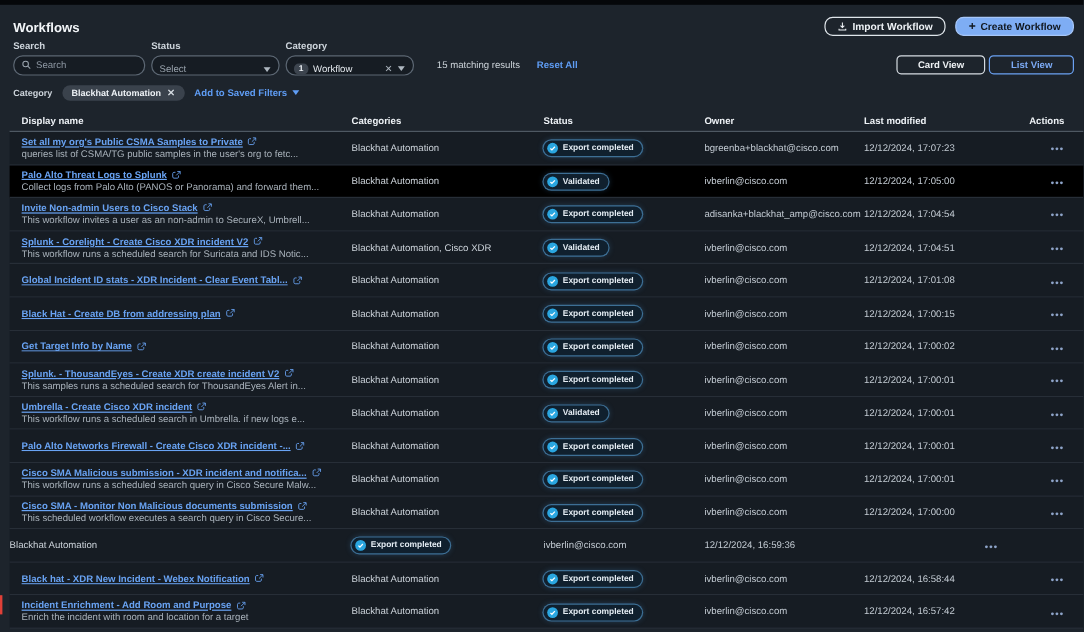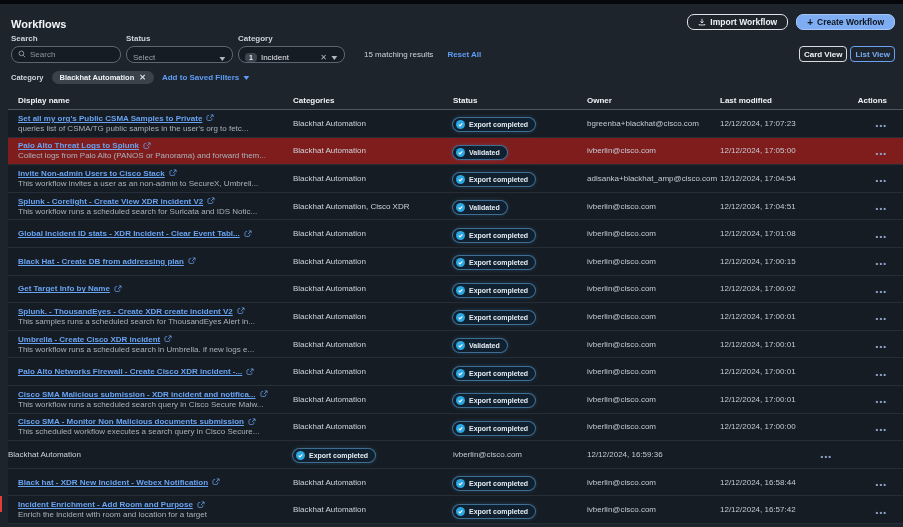--- a/index.html
+++ b/index.html
@@ -38,42 +38,42 @@
   .chev { color:#aeb7c0; font-size:7px; transform:scaleX(1.4); }
   .count-pill { background:#3c444e; color:#eef2f6; font-size:7px; font-weight:bold;
             border-radius:4px; padding:1px 4px; margin-right:4px; }
   .sel-x { color:#aeb7c0; font-size:8px; margin-right:4px; cursor:pointer; }
   .sel-left { display:flex; align-items:center; }
   .sel-right { display:flex; align-items:center; }
   .results { font-size:8px; color:#cdd4da; margin:0 0 4px 14px; white-space:nowrap; }
   .reset { font-size:8px; font-weight:bold; color:#5f9df5; margin:0 0 4px 14px; cursor:pointer; white-space:nowrap; }
   .filters .spacer { flex:1; }
   .view-toggle { display:flex; gap:3px; margin-bottom:1px; }
-  .vbtn { height:16px; display:inline-flex; align-items:center; padding:0 4px; font-size:8px;
+  .vbtn { height:16px; display:inline-flex; align-items:center; padding:0 17px; font-size:8px;
           font-weight:bold; border-radius:4px; cursor:pointer; }
   .vbtn.card { border:1px solid #d6dce2; color:#eef1f4; background:transparent; }
   .vbtn.list { border:1px solid #6ba1f2; color:#7cabf6; background:transparent; }
 
   
   .chips { display:flex; align-items:center; padding:8px 8px 0 11px; gap:8px; }
   .chips-label { font-size:7.5px; font-weight:bold; color:#cdd4db; }
   .chip { background:#3a424c; border-radius:999px; padding:2px 8px; font-size:7.5px; font-weight:bold;
           color:#eef2f6; display:inline-flex; align-items:center; gap:5px; }
   .chip-x { cursor:pointer; color:#d6dce2; font-size:8px; }
   .saved { font-size:8px; font-weight:bold; color:#5f9df5; cursor:pointer; display:inline-flex; align-items:center; gap:4px; }
 
   
   .table { margin:7px 0 0 8px; width:895px; }
   .thead, .trow { display:grid; grid-template-columns:285px 160px 134px 133px 128px 1fr; align-items:center; }
   .thead { height:19px; border-bottom:1px solid #4e5862; }
   .th { font-size:8px; font-weight:bold; color:#eef2f6; }
   .th.first, .c-name { padding-left:10px; }
   .th.actions, .c-actions { text-align:right; padding-right:16px; }
   .trow { height:27.6px; background:#161c23; border-bottom:1px solid #272e37; cursor:pointer; }
-  .trow.hover { background:#7f1d1d; }
+  .trow.hover { background:#000000; }
   .c-name { display:flex; flex-direction:column; justify-content:center; gap:1px; overflow:hidden; }
   .title-line { display:flex; align-items:center; gap:4px; }
   .title { font-size:8px; font-weight:bold; color:#69a3f3; text-decoration:underline; white-space:nowrap; }
   .ext { width:8px; height:8px; color:#69a3f3; flex:none; }
   .desc { font-size:8px; color:#a9b2bb; white-space:nowrap; overflow:hidden; }
   .c-cat { font-size:8px; color:#ccd3da; }
   .badge { display:inline-flex; align-items:center; gap:4px; background:#10202e; border-radius:999px;
            padding:2px 7px 2px 3px; box-shadow:0 0 0 1px #3d6f95, 0 0 5px rgba(80,160,230,.35); }
   .check { width:9px; height:9px; border-radius:50%; background:#2aa6e0; display:inline-flex;
            align-items:center; justify-content:center; flex:none; }
@@ -125,21 +125,21 @@
     <div class="finput sel sel-status">
       <span>Select</span>
       <span class="chev">▼</span>
     </div>
   </div>
   <div class="fblock">
     <div class="flabel">Category</div>
     <div class="finput sel sel-category">
       <span class="sel-left">
         <span class="count-pill">1</span>
-        <span>Incident</span>
+        <span>Workflow</span>
       </span>
       <span class="sel-right">
         <span class="sel-x">✕</span>
         <span class="chev">▼</span>
       </span>
     </div>
   </div>
   <div class="results">15 matching results</div>
   <div class="reset">Reset All</div>
   <div class="spacer"></div>
@@ -248,21 +248,21 @@
       </span>
     </div>
     <div class="cell c-owner">adisanka+blackhat_amp@cisco.com</div>
     <div class="cell c-date">12/12/2024, 17:04:54</div>
     <div class="cell c-actions"><span class="dots">•••</span></div>
   </div>
 
   <div class="trow">
     <div class="cell c-name">
       <div class="title-line">
-        <a class="title">Splunk - Corelight - Create View XDR incident V2</a>
+        <a class="title">Splunk - Corelight - Create Cisco XDR incident V2</a>
         <svg class="ext" viewBox="0 0 12 12">
           <path d="M4.8 2.4H2.9c-.8 0-1.5.7-1.5 1.5v4.3c0 .8.7 1.5 1.5 1.5h4.3c.8 0 1.5-.7 1.5-1.5V6.3" fill="none" stroke="currentColor" stroke-width="1.1"></path>
           <path d="M7.1 1.3h3.6v3.6M10.5 1.5 5.8 6.2" fill="none" stroke="currentColor" stroke-width="1.1"></path>
         </svg>
       </div>
       <div class="desc">This workflow runs a scheduled search for Suricata and IDS Notic...</div>
     </div>
     <div class="cell c-cat">Blackhat Automation, Cisco XDR</div>
     <div class="cell c-status">
       <span class="badge">

